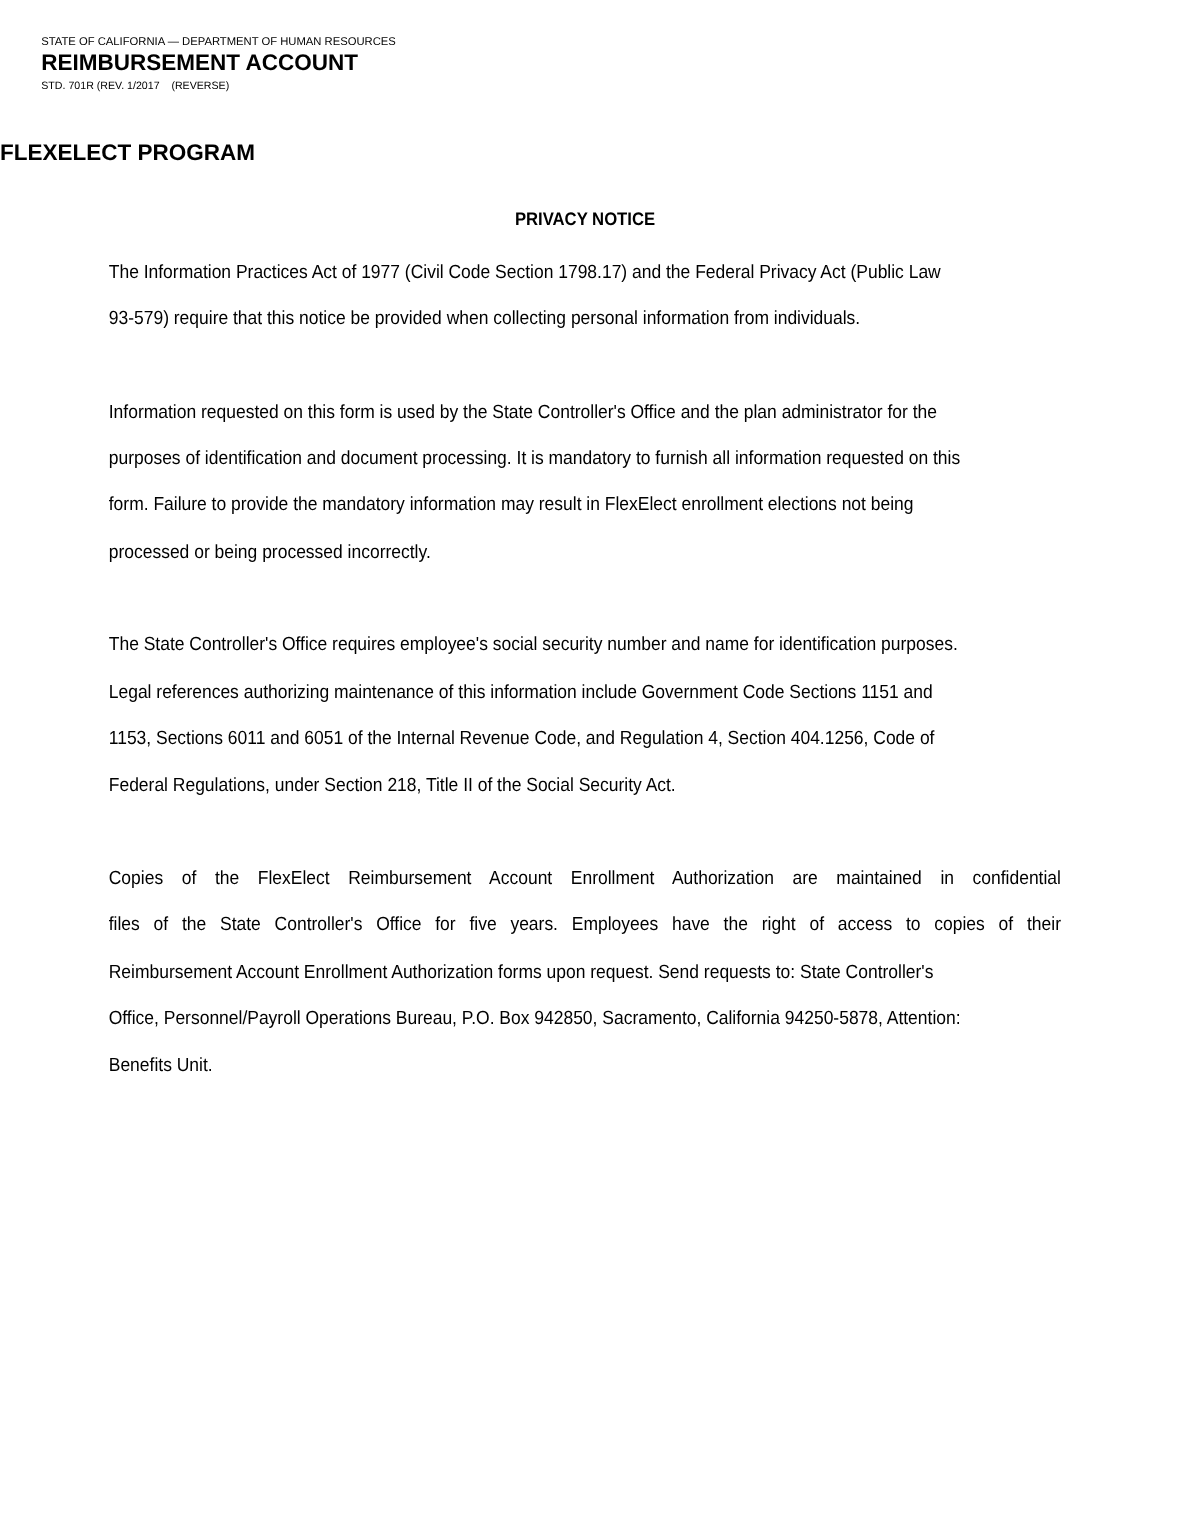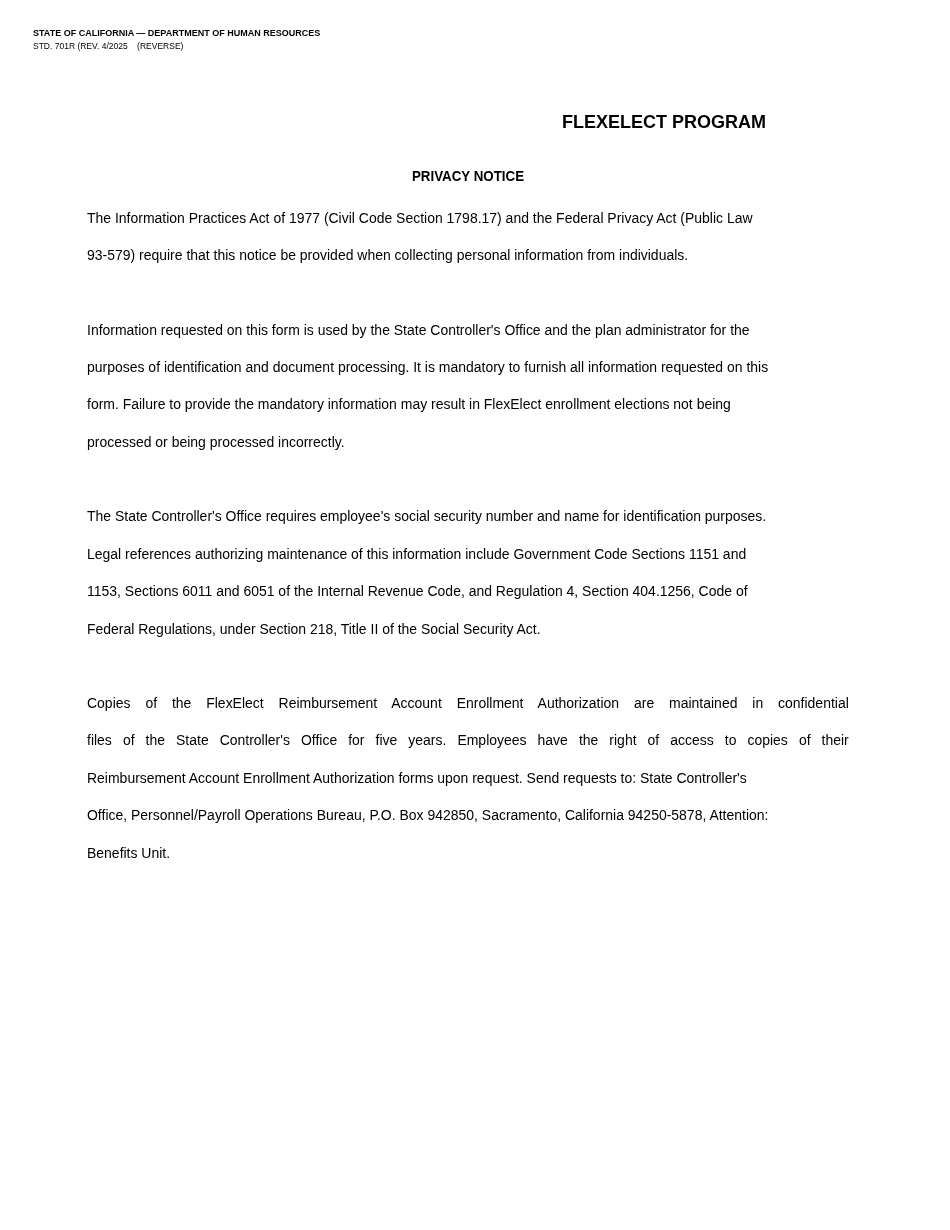--- a/index.html
+++ b/index.html
@@ -17,40 +17,39 @@
     }
     .header {
       position: absolute;
       left: 33px;
       top: 28px;
     }
     .agency {
       font-size: 9px;
       line-height: 11px;
       letter-spacing: 0;
-      font-weight: bold;
     }
     .title {
       font-size: 18px;
       font-weight: bold;
       line-height: 22px;
       margin-top: 0px;
     }
     .formnum {
       font-size: 8.5px;
       line-height: 11px;
       margin-top: 2px;
       word-spacing: 0px;
     }
     .program {
       position: absolute;
       left: 0;
       width: 766px;
       top: 111px;
-      text-align: right;
+      text-align: left;
       font-size: 18px;
       font-weight: bold;
       line-height: 22px;
     }
     .notice {
       position: absolute;
       left: 87px;
       width: 762px;
       top: 167px;
     }
@@ -79,21 +78,22 @@
     .line.j {
       text-align: justify;
       text-align-last: justify;
     }
   </style>
 </head>
 <body>
 
 <div class="header">
   <div class="agency">STATE OF CALIFORNIA  — DEPARTMENT OF HUMAN RESOURCES</div>
-  <div class="formnum" style="white-space:pre;">STD. 701R (REV. 4/2025    (REVERSE)</div>
+  <div class="title">REIMBURSEMENT ACCOUNT</div>
+  <div class="formnum" style="white-space:pre;">STD. 701R (REV. 1/2017    (REVERSE)</div>
 </div>
 
 <div class="program">FLEXELECT PROGRAM</div>
 
 <div class="notice">
   <div class="notice-title">PRIVACY NOTICE</div>
 
   <div class="para">
     <span class="line">The Information Practices Act of 1977 (Civil Code Section 1798.17) and the Federal Privacy Act (Public Law</span>
     <span class="line">93-579) require that this notice be provided when  collecting personal information from individuals.</span>

